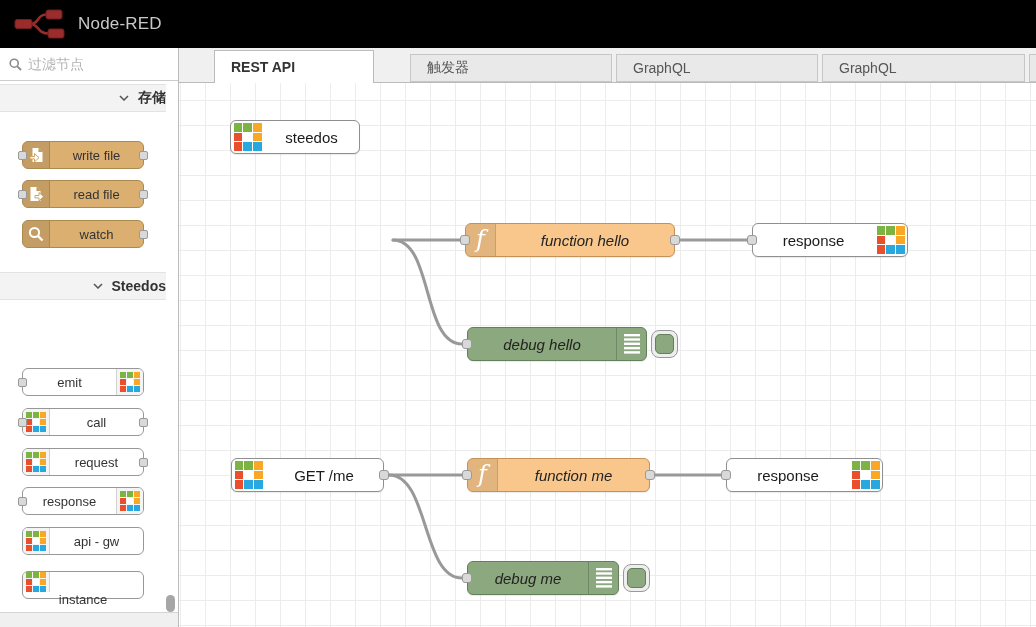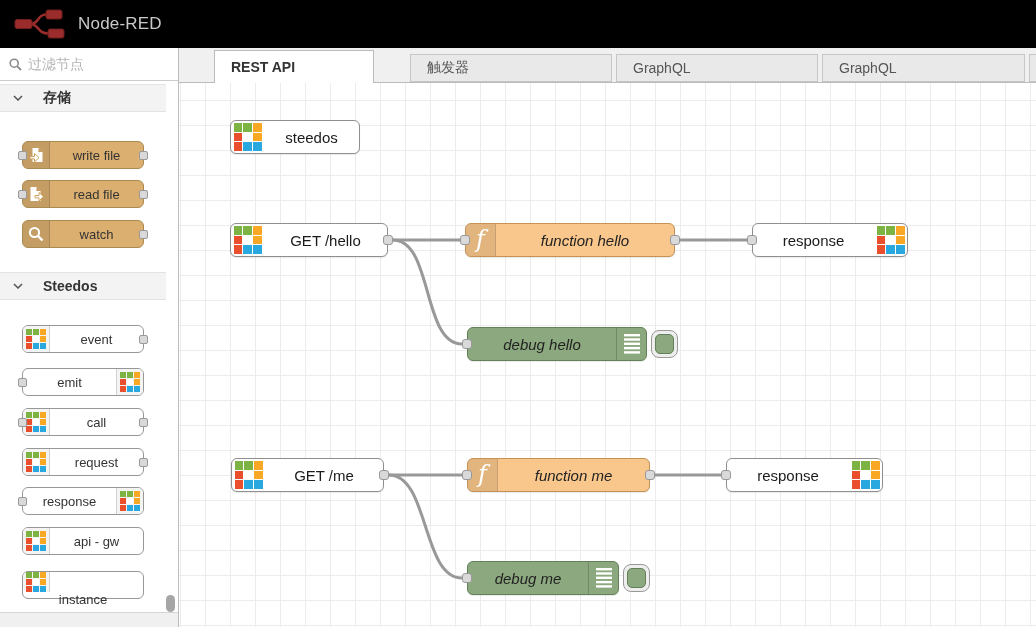--- a/index.html
+++ b/index.html
@@ -16,22 +16,22 @@
   .sidebar { position:absolute; left:0; top:48px; width:179px; bottom:0; background:#fff;
              border-right:1px solid #bbb; }
   .search-row { position:absolute; left:0; top:0; right:0; height:33px; border-bottom:1px solid #ccc;
                 display:flex; align-items:center; gap:6px; padding:0 9px; background:#fff; }
   .search-row input { border:none; outline:none; font-size:14px; color:#333; width:128px;
                       font-family:"Liberation Sans", sans-serif; background:transparent; }
   .search-row input::placeholder { color:#b3b3b3; }
   .palette { position:absolute; left:0; top:33px; right:0; bottom:15px; background:#fff; overflow:hidden; }
   .cat { position:absolute; left:0; width:166px; height:28px; background:#f3f3f3;
          border-top:1px solid #e3e3e3; border-bottom:1px solid #e3e3e3;
-         display:flex; align-items:center; gap:20px; padding-left:13px;
-         font-size:14px; font-weight:bold; color:#333; cursor:pointer; }
+         display:flex; align-items:center; gap:9px; padding-left:13px;
+         font-size:14px; font-weight:bold; color:#333; cursor:pointer;justify-content:flex-end; }
   .pnode { position:absolute; left:22px; width:122px; height:28px; border-radius:6px;
            border:1px solid #979797; background:#fff; display:flex; align-items:stretch;
            font-size:13px; color:#333; }
   .pnode.tan { background:#dbaf70; border-color:#aa8a50; }
   .plabel { flex:1; display:flex; align-items:center; justify-content:center; white-space:nowrap; }
   .picon { width:27px; display:flex; align-items:center; justify-content:center; }
   .picon.pl { border-right:1px solid rgba(0,0,0,.14); border-radius:5px 0 0 5px; }
   .picon.pr { border-left:1px solid rgba(0,0,0,.14); border-radius:0 5px 5px 0; }
   .picon.shade { background:rgba(0,0,0,.10); }
   .picon.lt    { background:#f4f4f4; }
@@ -158,37 +158,20 @@
         <span class="pport out"></span>
       </div>
 
       <div class="cat" style="top:191px;">
         <svg width="10" height="6" viewBox="0 0 10 6">
           <polyline points="1,1 5,5 9,1" stroke="#555" stroke-width="1.5" fill="none"></polyline>
         </svg>
         <span>Steedos</span>
       </div>
 
-      <div class="pnode" style="top:244px;">
-        <span class="picon pl lt">
-          <span class="sgrid small">
-              <i style="background: rgb(124, 179, 66);"></i>
-              <i style="background: rgb(124, 179, 66);"></i>
-              <i style="background: rgb(249, 168, 37);"></i>
-              <i style="background: rgb(234, 79, 45);"></i>
-              <i style="background: rgb(255, 255, 255);"></i>
-              <i style="background: rgb(249, 168, 37);"></i>
-              <i style="background: rgb(234, 79, 45);"></i>
-              <i style="background: rgb(41, 168, 224);"></i>
-              <i style="background: rgb(41, 168, 224);"></i>
-            </span>
-        </span>
-        <span class="plabel">event</span>
-        <span class="pport out"></span>
-      </div>
 
       <div class="pnode" style="top:287px;">
         <span class="pport in"></span>
         <span class="plabel">emit</span>
         <span class="picon pr lt">
           <span class="sgrid small">
               <i style="background: rgb(124, 179, 66);"></i>
               <i style="background: rgb(124, 179, 66);"></i>
               <i style="background: rgb(249, 168, 37);"></i>
               <i style="background: rgb(234, 79, 45);"></i>
@@ -334,37 +317,20 @@
               <i style="background: rgb(255, 255, 255);"></i>
               <i style="background: rgb(249, 168, 37);"></i>
               <i style="background: rgb(234, 79, 45);"></i>
               <i style="background: rgb(41, 168, 224);"></i>
               <i style="background: rgb(41, 168, 224);"></i>
             </span>
         </span>
         <span class="clabel">steedos</span>
       </div>
 
-      <div class="cnode" style="left:51px; top:140px; width:158px;">
-        <span class="cicon">
-          <span class="sgrid big">
-              <i style="background: rgb(124, 179, 66);"></i>
-              <i style="background: rgb(124, 179, 66);"></i>
-              <i style="background: rgb(249, 168, 37);"></i>
-              <i style="background: rgb(234, 79, 45);"></i>
-              <i style="background: rgb(255, 255, 255);"></i>
-              <i style="background: rgb(249, 168, 37);"></i>
-              <i style="background: rgb(234, 79, 45);"></i>
-              <i style="background: rgb(41, 168, 224);"></i>
-              <i style="background: rgb(41, 168, 224);"></i>
-            </span>
-        </span>
-        <span class="clabel">GET /hello</span>
-        <span class="cport out"></span>
-      </div>
 
       <div class="cnode fn" style="left:286px; top:140px; width:210px;">
         <span class="cport in"></span>
         <span class="cicon">
             <span class="f-glyph">f</span>
           </span>
         <span class="clabel">function hello</span>
         <span class="cport out"></span>
       </div>
 

